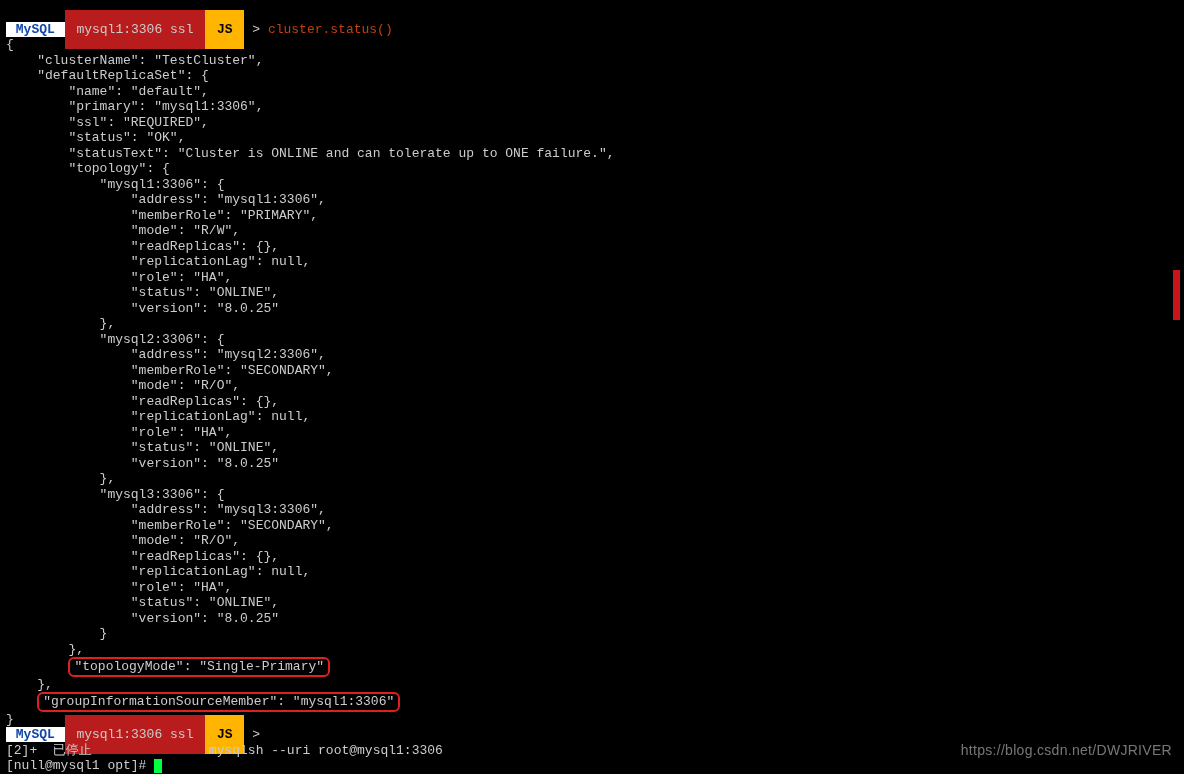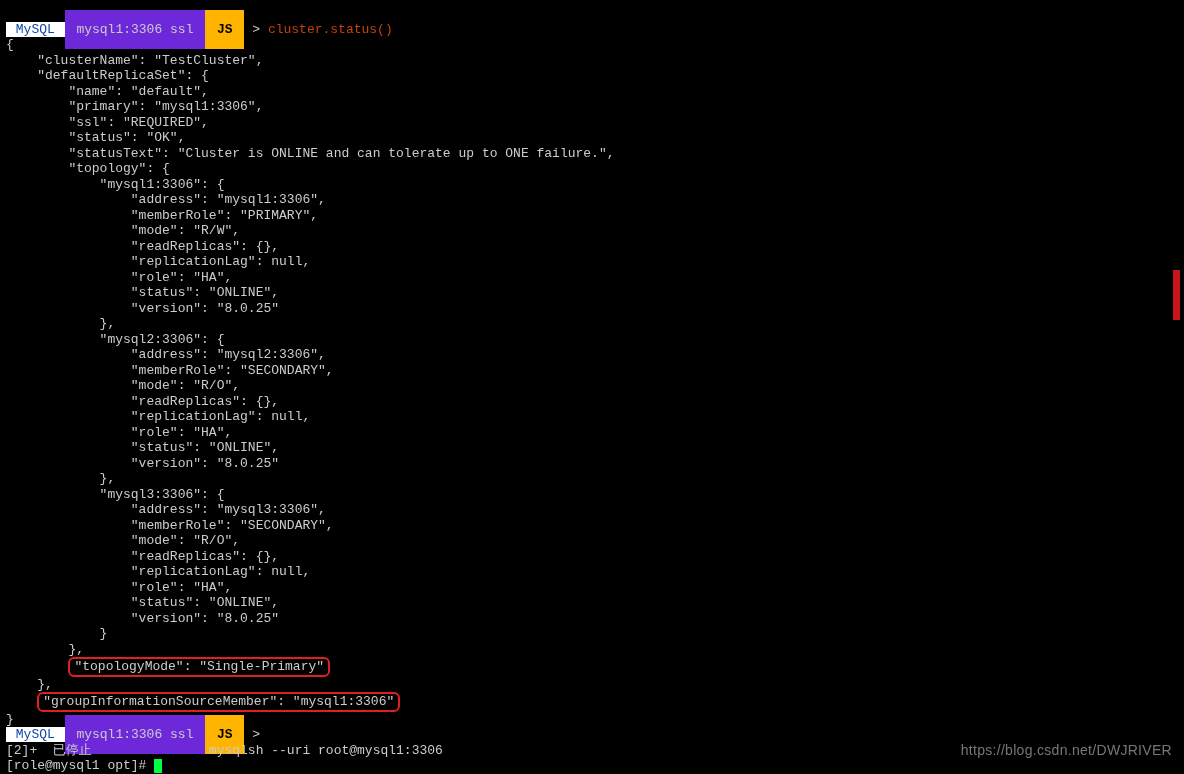--- a/index.html
+++ b/index.html
@@ -15,25 +15,25 @@
     overflow: hidden;
     position: relative;
   }
   .terminal {
     padding: 6px 6px;
     white-space: pre;
   }
   .tag-mysql {
     background: #fff;
     color: #1046a8;
-    font-weight: normal;
+    font-weight: bold;
     padding: 0 2px;
   }
   .tag-host {
-    background: #6d28d9;
+    background: #b91c1c;
     color: #ccc;
     padding: 12px 4px;
   }
   .tag-js {
     background: #ffb400;
     color: #000;
     font-weight: bold;
     padding: 12px 4px;
   }
   .prompt-gt { color:#ccc; }
@@ -103,17 +103,17 @@
 <span>                "status": "ONLINE",</span>
 <span>                "version": "8.0.25"</span>
 <span>            }</span>
 <span>        },</span>
         <span class="hlbox">"topologyMode": "Single-Primary"</span>
 <span>    },</span>
     <span class="hlbox">"groupInformationSourceMember": "mysql1:3306"</span>
 <span>}</span>
 <span class="tag-mysql"> MySQL </span><span class="tag-host"> mysql1:3306 ssl </span><span class="tag-js"> JS </span> <span class="prompt-gt">&gt;</span>
 <span>[2]+  已停止               mysqlsh --uri root@mysql1:3306</span>
-<span class="root-prompt">[role@mysql1 opt]# </span><span class="cursor"></span>
+<span class="root-prompt">[null@mysql1 opt]# </span><span class="cursor"></span>
 </div>
 
 <div class="scroll-indicator"></div>
 <div class="watermark">https://blog.csdn.net/DWJRIVER</div>
 
 </body></html>

